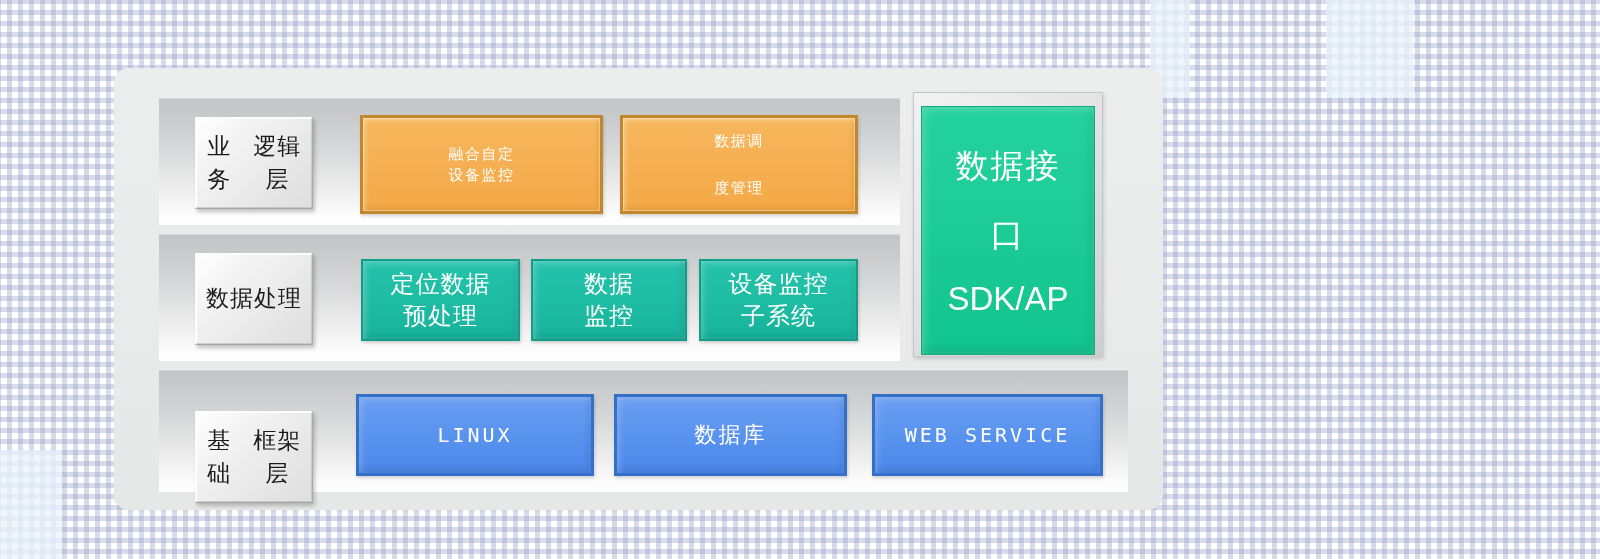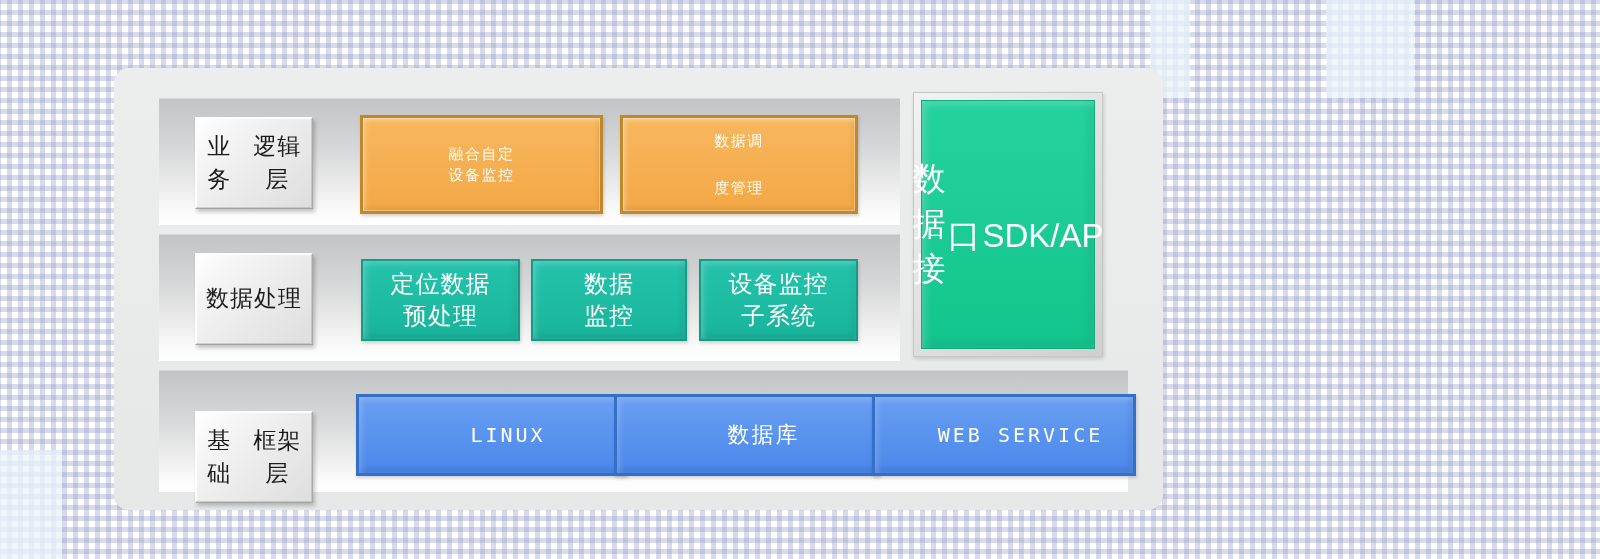--- a/index.html
+++ b/index.html
@@ -111,21 +111,20 @@
   .cbox.blue {
     background: linear-gradient(to bottom, #6b9ff2 0%, #5b95ef 42%, #4b88ea 100%);
     border: 3px solid #3570c8;
     box-shadow:
       inset 2px 2px 6px rgba(255,255,255,0.26),
       inset -2px -3px 6px rgba(20,50,120,0.22),
       1px 2px 3px rgba(0,0,0,0.16);
     font-size: 20px;
     font-family: "DejaVu Sans Mono", "Liberation Mono", monospace;
     letter-spacing: 3px;
-    padding-left: 33px;
   }
   .cbox.blue.cjk {
     font-family: "Liberation Sans", sans-serif;
     letter-spacing: 2px;
     font-size: 22px;
   }
 
   
   #sdk-frame {
     position: absolute;
@@ -142,24 +141,25 @@
   #sdk-panel {
     width: 100%;
     height: 100%;
     box-sizing: border-box;
     background: linear-gradient(to bottom, #24d29d 0%, #1dcc96 45%, #12c48d 100%);
     border: 1px solid #0eab7b;
     box-shadow:
       inset 2px 2px 8px rgba(255,255,255,0.28),
       inset -3px -4px 8px rgba(0,100,70,0.20);
     display: flex;
-    flex-direction: row;
+    flex-direction: column;
     align-items: center;
     justify-content: center;
     color: #ffffff;
+    margin-top: 6px;
   }
   #sdk-panel .l1 { font-size: 33px; letter-spacing: 2px; }
   #sdk-panel .l2 { font-size: 33px; letter-spacing: 2px; margin-top: 24px; }
   #sdk-panel .l3 {
     font-size: 33px;
     margin-top: 22px;
     font-family: "Liberation Sans", sans-serif;
     letter-spacing: 0px;
   }
 </style>

